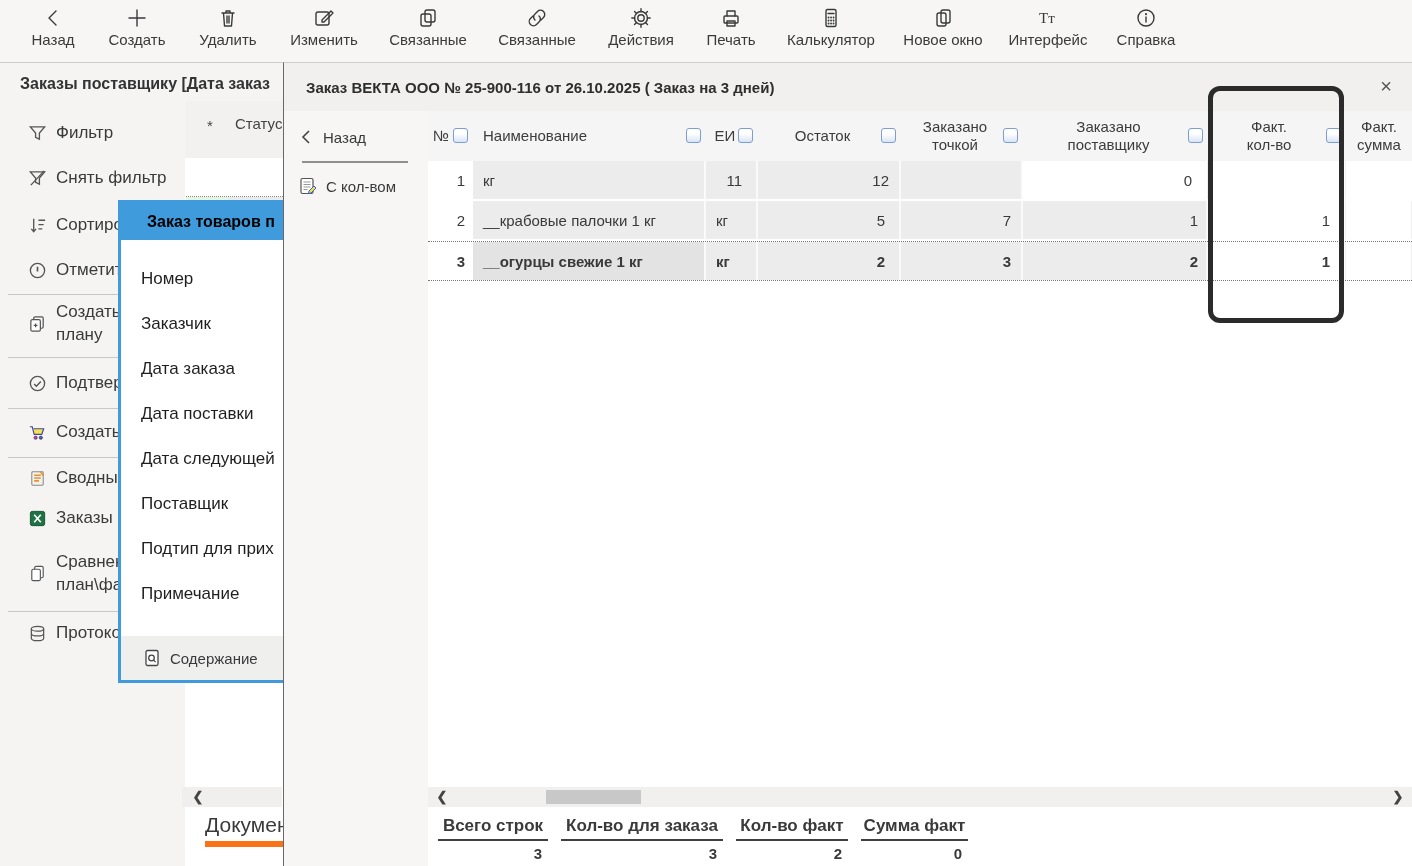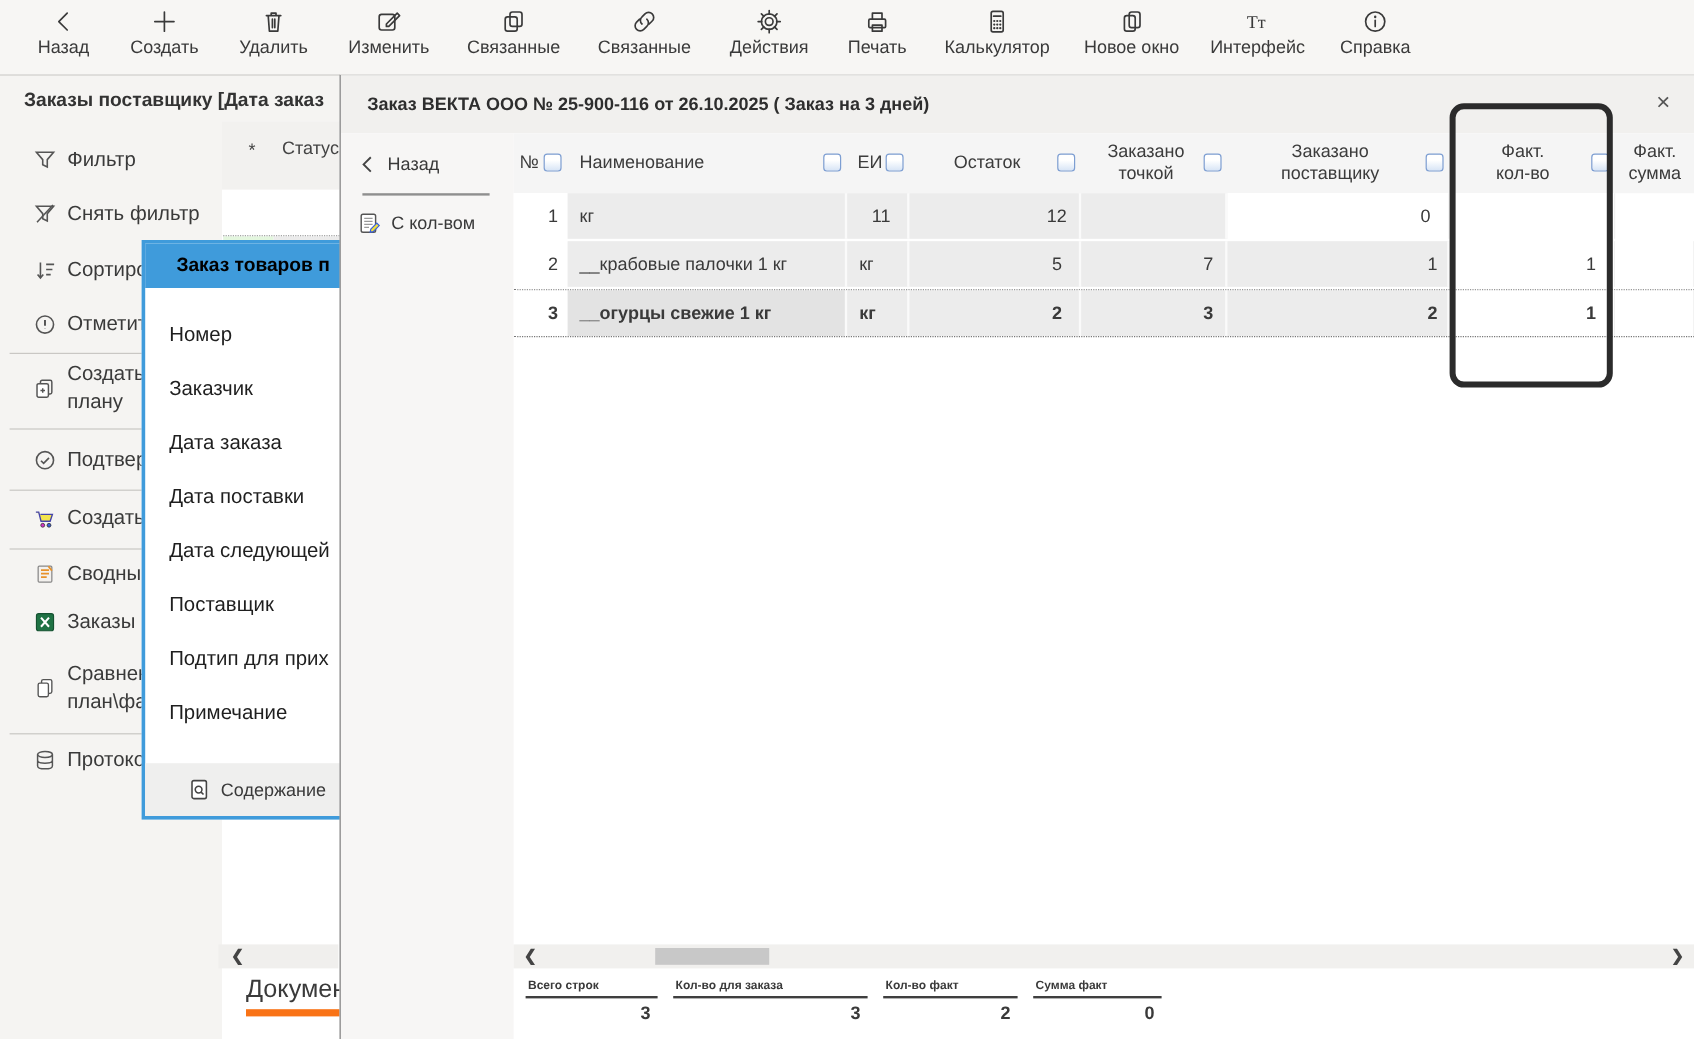--- a/index.html
+++ b/index.html
@@ -38,21 +38,21 @@
 
   
   .popup { position:absolute; left:118px; top:200px; width:178px; height:483px; z-index:5;
     background:#fff; border:3px solid #3f9bdb; }
   .popup-title { height:37px; background:#3f9bdb; color:#000000; font-weight:bold; font-size:16px;
     display:flex; align-items:center; padding-left:26px; white-space:nowrap; overflow:hidden; }
   .popup-items { padding-top:16px; }
   .popup-item { height:45px; line-height:45px; padding-left:20px; font-size:17px;
     color:#1f1f1f; white-space:nowrap; overflow:hidden; cursor:pointer; }
   .popup-footer { position:absolute; left:0; right:0; bottom:0; height:44px; background:#efefee;
-    display:flex; align-items:center; gap:9px; padding-left:36px; font-size:15px; cursor:pointer; }
+    display:flex; align-items:center; gap:9px; padding-left:22px; font-size:15px; cursor:pointer; }
 
   
   .window { position:absolute; left:283px; top:62px; right:0; bottom:0; background:#fff;
     border-left:1px solid #686868; border-top:1px solid #cfcdca; z-index:10; }
   .win-titlebar { position:absolute; left:0; right:0; top:0; height:48px; background:#f1f0ee;
     display:flex; align-items:center; padding-left:22px; }
   .win-title { font-weight:bold; font-size:15px; color:#2e2e2e; white-space:nowrap; }
   .win-close { position:absolute; right:14px; top:11px; width:24px; height:24px; font-size:20px;
     color:#555; text-align:center; line-height:24px; cursor:pointer; }
   .win-nav { position:absolute; left:0; top:48px; width:144px; bottom:0; background:#f7f6f5; }
@@ -89,21 +89,21 @@
 
   .win-scroll { position:absolute; left:144px; right:0; top:724px; height:20px; background:#f1f0ee; }
   .scroll-thumb { position:absolute; left:118px; top:3px; width:95px; height:14px; background:#c8c8c8; cursor:grab; }
   .scroll-arrow { position:absolute; top:2px; width:16px; height:16px; font-size:13px; font-weight:bold;
     color:#444; text-align:center; line-height:16px; cursor:pointer; }
   .scroll-arrow.left { left:6px; } .scroll-arrow.right { right:6px; }
   .lp-scroll .scroll-arrow.left { left:8px; }
 
   .win-summary { position:absolute; left:154px; top:753px; display:flex; gap:13px; }
   .sum-group { display:flex; flex-direction:column; }
-  .sum-label { font-weight:bold; font-size:10px; text-align:left; padding:0 2px 3px 2px;
+  .sum-label { font-weight:bold; font-size:17px; text-align:center; padding:0 2px 3px 2px;
     border-bottom:2px solid #3f3f3f; white-space:nowrap; }
   .sum-value { font-weight:bold; font-size:15px; text-align:right; padding:4px 6px 0 0; }
 </style>
 </head>
 <body>
 
 <div class="app">
 
   <div class="toolbar">
     <div class="tb-item" style="width:70px">

